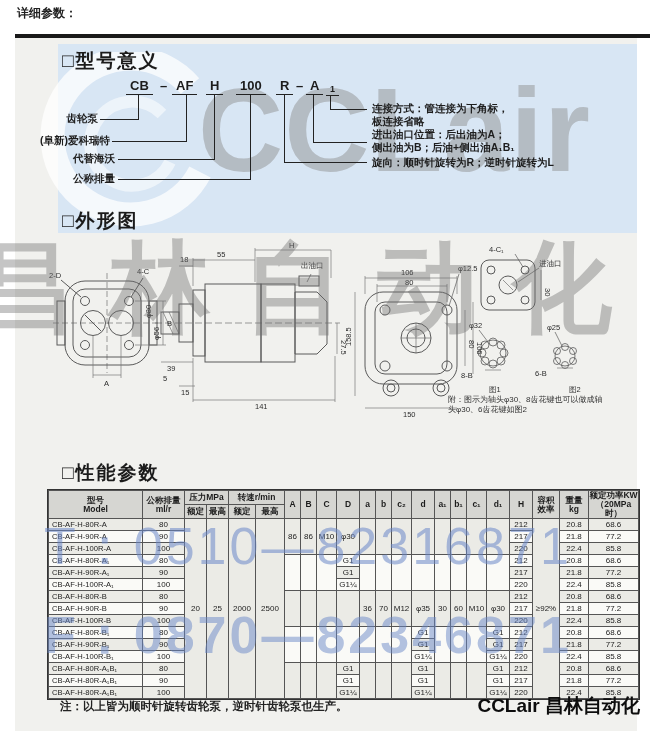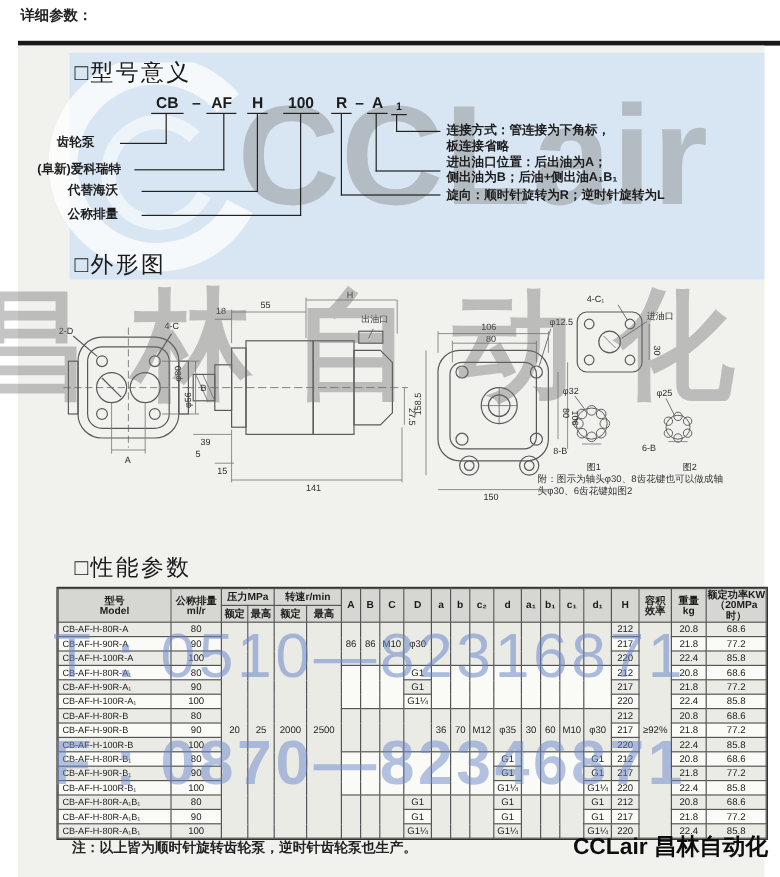--- a/index.html
+++ b/index.html
@@ -11,29 +11,29 @@
   .top-bar{left:15px;top:34px;width:635px;height:4px;background:#191919;}
   .scan{left:15px;top:38px;width:622px;height:693px;background:#f1f1ee;}
   .blue-panel{left:58px;top:44px;width:579px;height:189px;background:#d8e6f4;}
   
   .wm{pointer-events:none;white-space:nowrap;}
   .wm-cclair{left:198px;top:62px;font-size:118px;font-weight:bold;color:#8f8f8f;opacity:.48;letter-spacing:1px;z-index:1;}
   .wm-cl{left:-24px;top:222px;font-size:100px;font-weight:bold;color:#6f6f6f;opacity:.40;letter-spacing:34px;z-index:4;}
   .wm-tel{left:44px;top:512px;font-size:52px;font-weight:normal;color:rgba(105,135,200,.55);letter-spacing:3px;z-index:6;}
   .wm-fax{left:44px;top:601px;font-size:52px;font-weight:bold;color:rgba(105,135,200,.5);letter-spacing:3px;z-index:6;}
   
-  .sec-title{font-size:19px;font-weight:normal;letter-spacing:2px;color:#1b1b1b;z-index:2;}
+  .sec-title{font-size:19px;font-weight:bold;letter-spacing:2px;color:#1b1b1b;z-index:2;}
   
   .tok{position:absolute;top:78px;font-size:13px;font-weight:bold;border-bottom:1.4px solid #222;padding:0 4px 1px;z-index:3;}
   .tok-plain{border-bottom:none;padding:0;}
   .tok-sub{top:84px;font-size:9px;}
   .lnRB{position:absolute;border-right:1.2px solid #222;border-bottom:1.2px solid #222;z-index:2;}
   .lnLB{position:absolute;border-left:1.2px solid #222;border-bottom:1.2px solid #222;z-index:2;}
   .lbl{position:absolute;font-size:10.5px;font-weight:bold;color:#1d1d1d;z-index:3;white-space:nowrap;}
-  .lbl-r{text-align:center;}
+  .lbl-r{text-align:right;}
   
   .draw-svg{left:45px;top:238px;z-index:3;}
   svg text{font-family:"Liberation Sans",sans-serif;font-size:7.5px;fill:#2c2c2c;}
   .draw-note{left:448px;top:395px;width:195px;font-size:8px;color:#333;white-space:pre-line;z-index:3;line-height:10px;}
   
   .perf{left:48px;top:490px;z-index:2;border-collapse:collapse;table-layout:fixed;width:590px;background:#f9f9f6;}
   .perf th,.perf td{border:1px solid #555;font-size:8px;text-align:center;padding:0;height:11px;line-height:10px;overflow:hidden;}
   .perf th{background:#d6d6d2;font-size:8.5px;font-weight:bold;white-space:pre-line;line-height:9px;}
   .perf tr.odd td{background-color:transparent;}
   .perf tr.odd{background:#ebebe6;}

